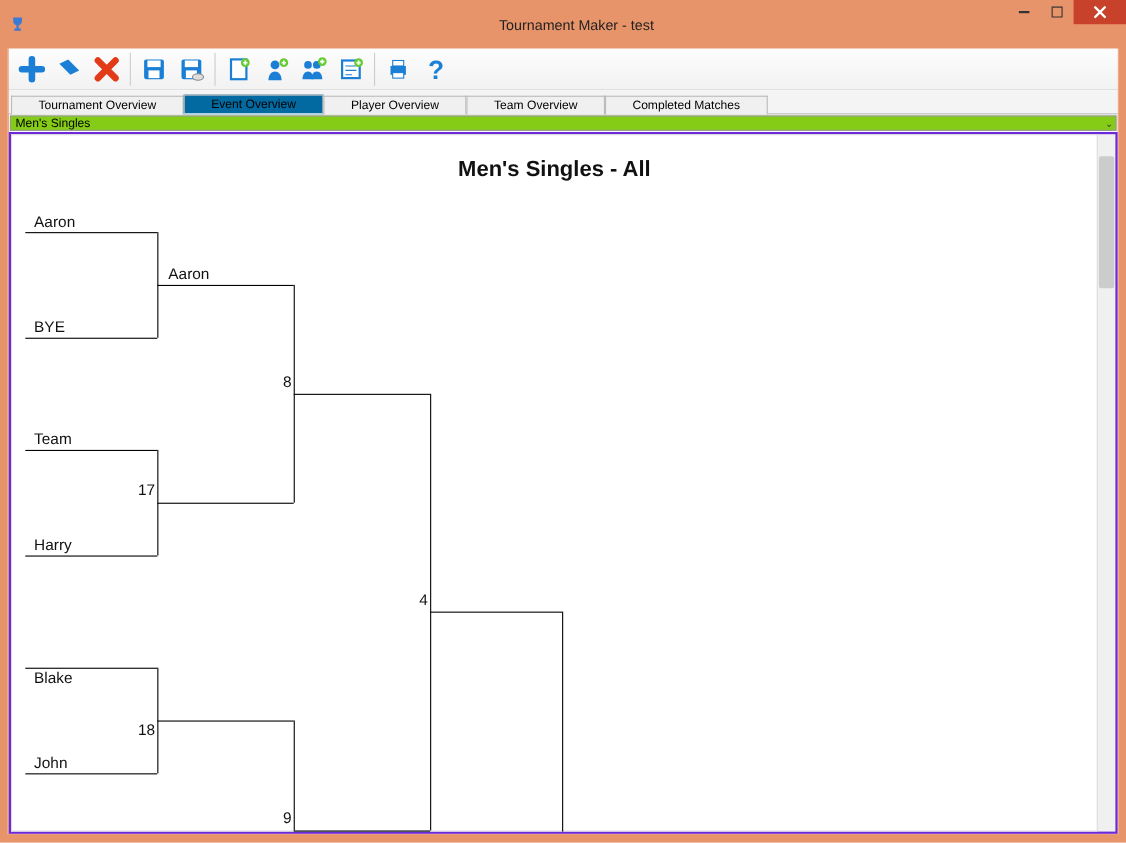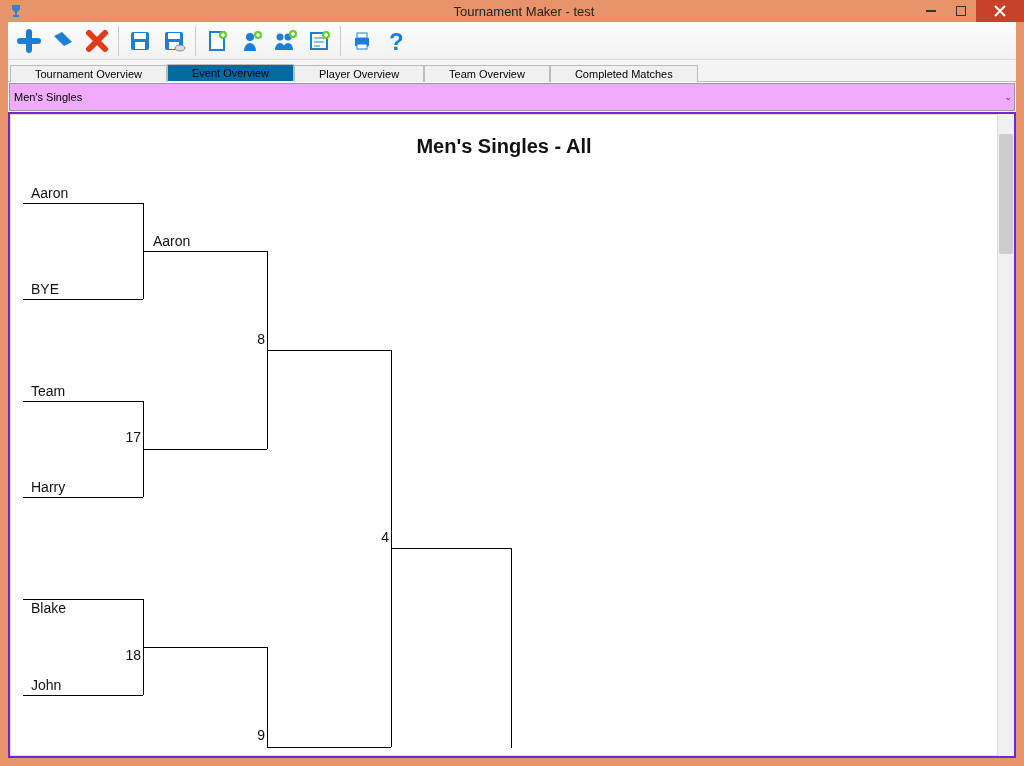--- a/index.html
+++ b/index.html
@@ -1,33 +1,33 @@
 <!DOCTYPE html>
 <html><head>
 <meta charset="utf-8">
 <style>
 * { box-sizing: border-box; margin: 0; padding: 0; }
 body { font-family: "Segoe UI", Tahoma, sans-serif; font-size: 12px; background: #e8946a; width: 1024px; height: 766px; overflow: hidden; }
 .window { width: 1024px; height: 766px; display: flex; flex-direction: column; }
-.titlebar { height: 22px; background: #e8946a; display: flex; align-items: center; position: relative; }
+.titlebar { height: 44px; background: #e8946a; display: flex; align-items: center; position: relative; }
 .titlebar-icon { width: 16px; height: 16px; margin-left: 8px; }
 .titlebar-title { flex: 1; text-align: center; font-size: 13px; color: #222; }
 .win-controls { display: flex; height: 22px; position: absolute; right: 0; top: 0; }
 .win-btn { width: 30px; height: 22px; display: flex; align-items: center; justify-content: center; font-size: 14px; }
 .win-btn.min { background: #e8946a; color: #333; }
 .win-btn.max { background: #e8946a; color: #333; }
 .win-btn.close { background: #c8412b; color: #fff; width: 48px; }
 .chrome { background: #fff; border: 1px solid #e8946a; border-top: none; flex: 1; display: flex; flex-direction: column; margin: 0 7px 7px 7px; }
 .toolbar { height: 38px; background: linear-gradient(#fdfdfd,#f2f2f2); border-bottom: 1px solid #ddd; display: flex; align-items: center; padding: 2px 4px; gap: 0; }
 .tbtn { width: 34px; height: 34px; display: flex; align-items: center; justify-content: center; border-radius: 3px; }
 .tsep { width: 1px; height: 30px; background: #ccc; margin: 0 4px; }
 .tabs { height: 22px; background: #f4f4f4; border-bottom: 1px solid #bbb; display: flex; align-items: flex-end; padding-left: 2px; }
 .tab { padding: 2px 24px; font-size: 11px; border: 1px solid #bbb; background: #f0f0f0; margin-right: 0px; border-bottom: none; position: relative; top: 1px; }
 .tab.active { background: #0369a1; border-bottom: 1px solid #fff; margin-top: 20px; }
-.dropdown-row { height: 28px; border: 1px solid #999; margin: 1px; display: flex; align-items: center; padding-left: 4px; font-size: 11px; background: #f0abfc; position: relative; }
+.dropdown-row { height: 14px; border: 1px solid #999; margin: 1px; display: flex; align-items: center; padding-left: 4px; font-size: 11px; background: #84cc16; position: relative; }
 .dropdown-row .dd-arrow { position: absolute; right: 2px; font-size: 9px; color: #444; }
 .content { flex: 1; background: #6d28d9; position: relative; overflow: hidden; }
 .bracket-area { position: absolute; left: 2px; top: 2px; right: 18px; bottom: 2px; background: #fff; border: 1px solid #ddd; }
 .vscroll { position: absolute; right: 2px; top: 2px; width: 16px; bottom: 2px; background: #f0f0f0; }
 .vscroll .thumb { position: absolute; top: 20px; width: 14px; left: 1px; height: 120px; background: #ccc; border-radius: 2px; }
 .bracket-title { text-align: center; font-size: 20px; font-weight: bold; color: #111; margin-top: 20px; }
 .bracket { position: absolute; left: 12px; top: 70px; }
 .player { position: absolute; font-size: 14px; color: #111; }
 .line { position: absolute; background: #000; }
 .hline { height: 1px; }

